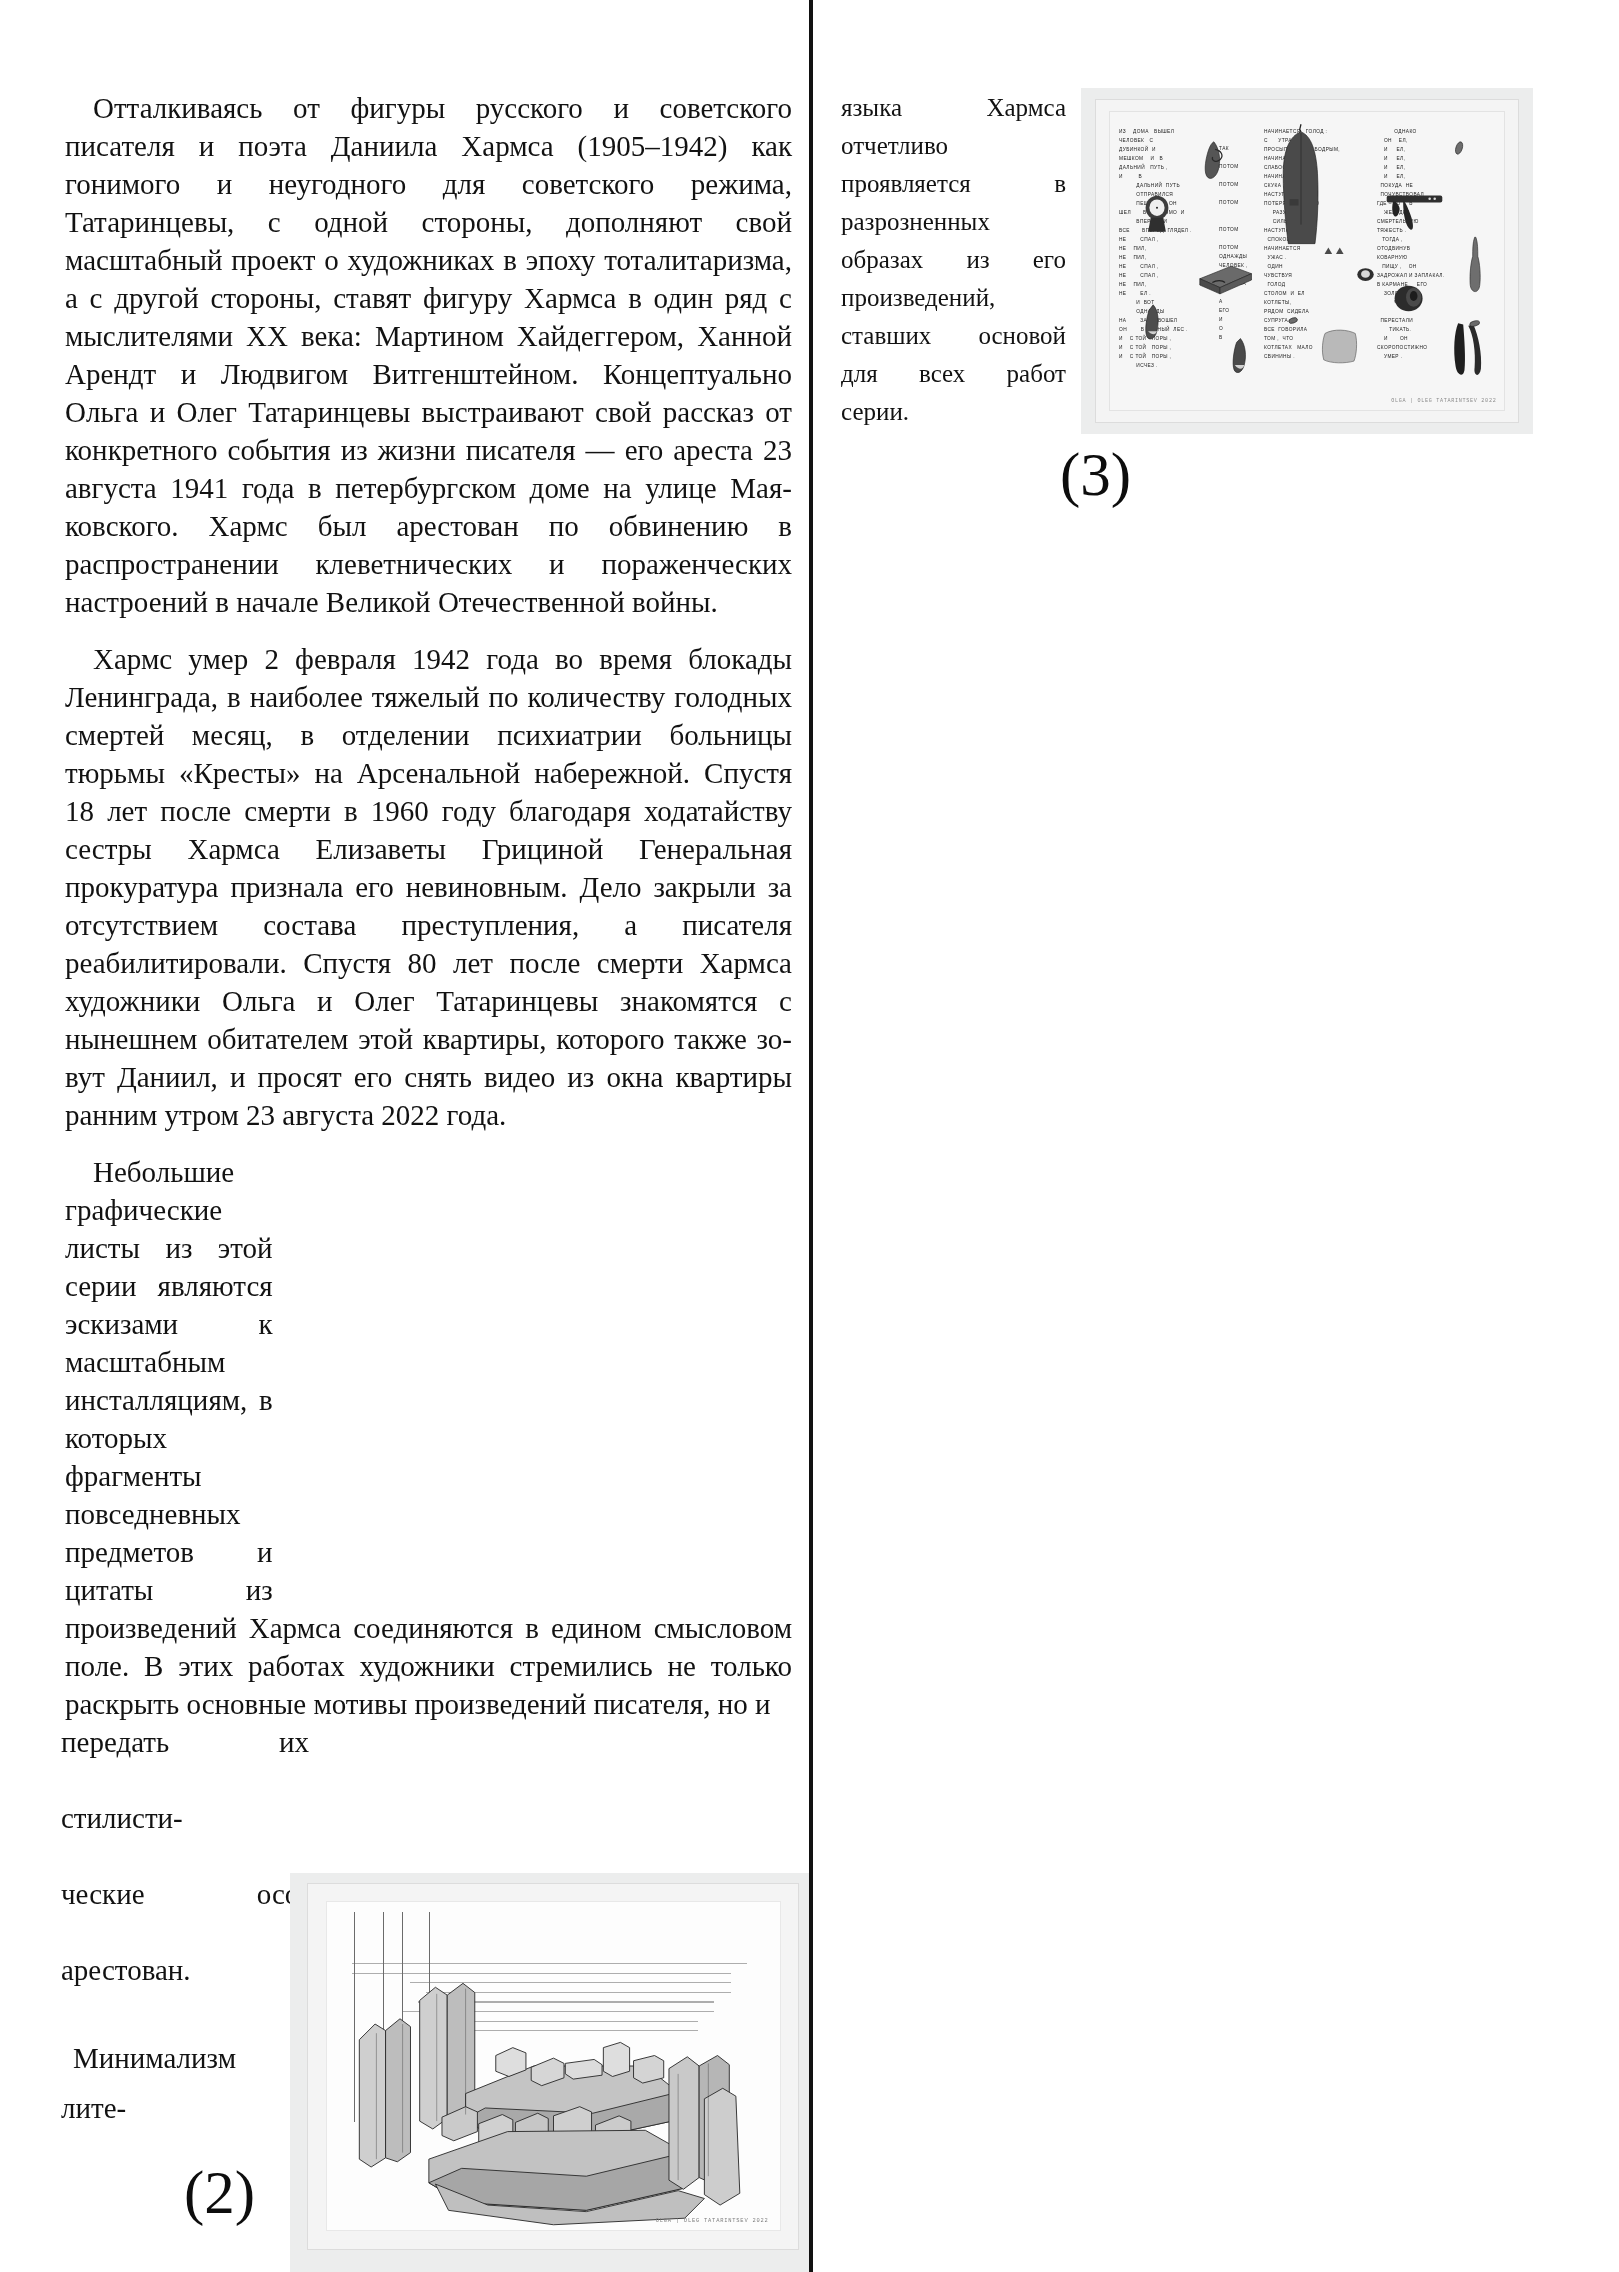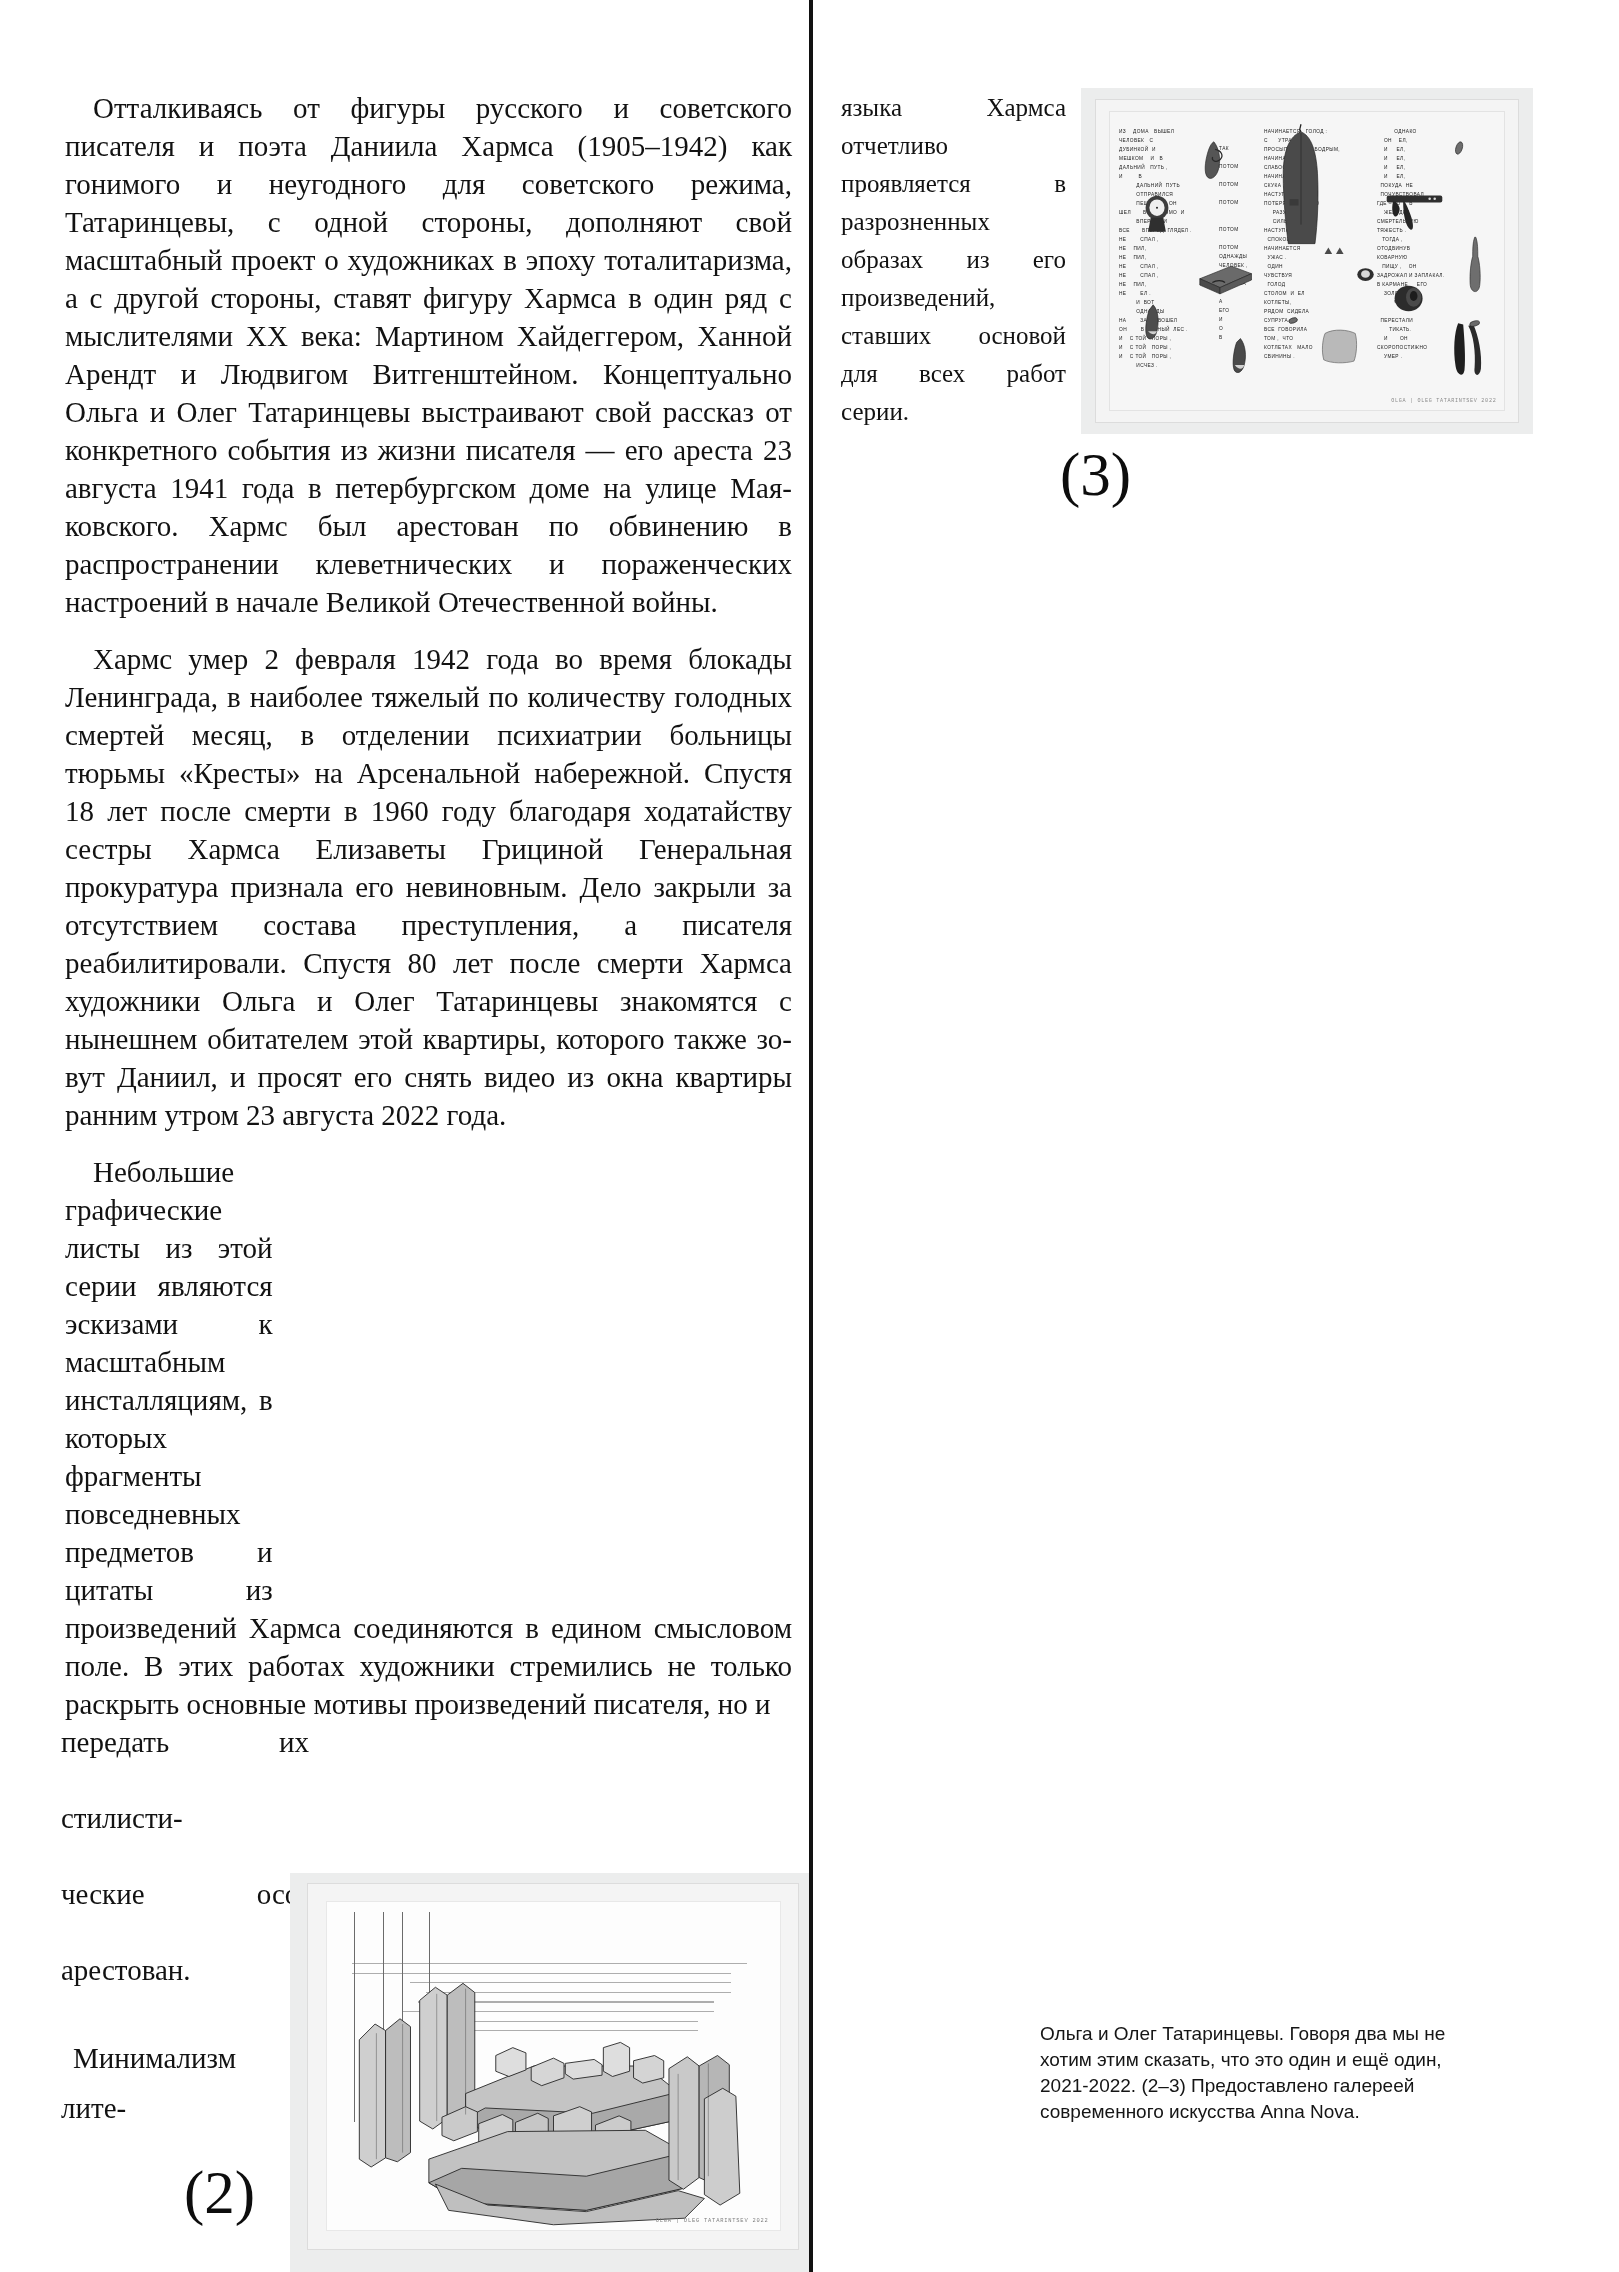--- a/index.html
+++ b/index.html
@@ -457,16 +457,15 @@
             <path d="M566 246 L566 418"></path>
         </g>
       </svg>
 
       <div class="fig2-sign">OLGA | OLEG TATARINTSEV 2022</div>
     </div>
   </div>
 
   <div class="fig-num" id="fig-num-2">(2)</div>
 
-  <div class="caption">Ольга и Олег Татаринцевы. Говоря два мы не хотим этим сказать, что это один и ещё один, 2021-2022. (2–3) Предоставлено галереей современного искусства Anna Nova.</div>
 
 </div>
 
 
 </body></html>

